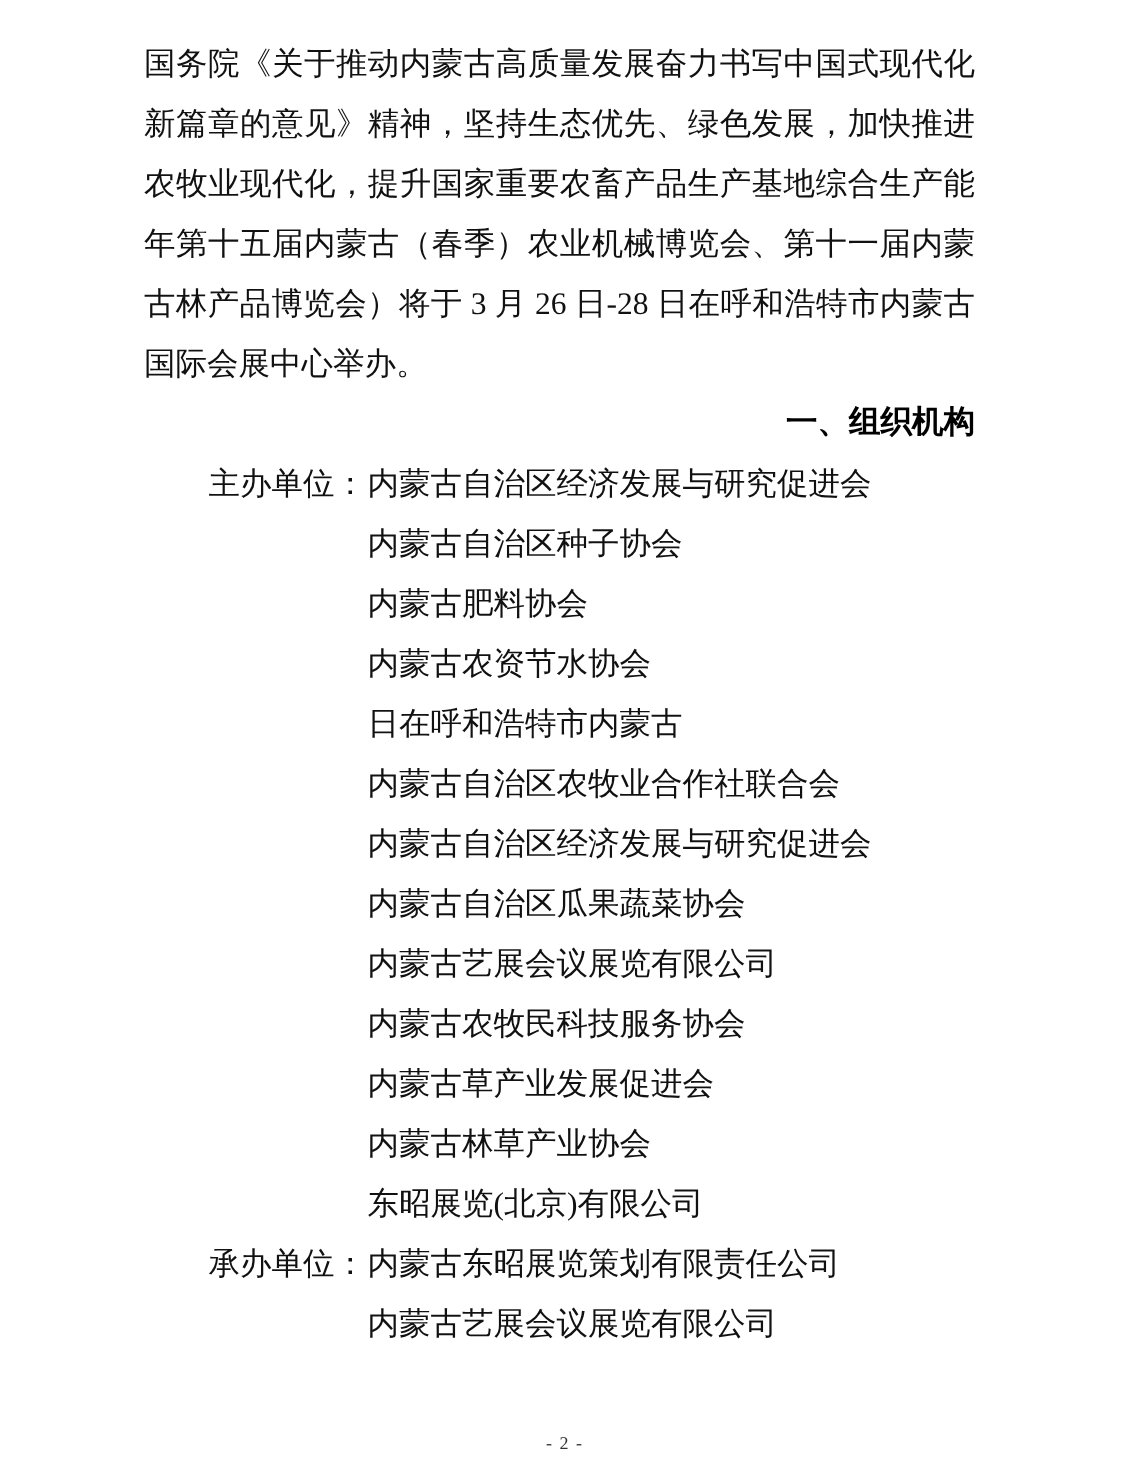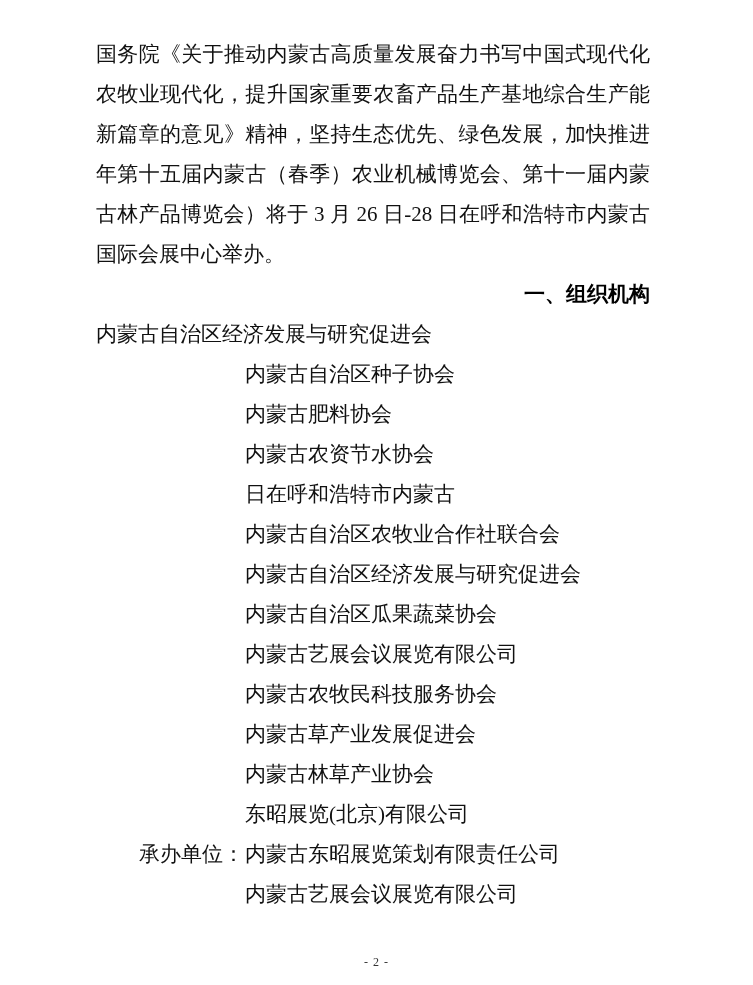--- a/index.html
+++ b/index.html
@@ -8,21 +8,21 @@
     position: relative;
     width: 753px;
     height: 985px;
     background: #ffffff;
     font-family: "Liberation Serif", "DejaVu Serif", serif;
     color: #111111;
     overflow: hidden;
   }
   .content {
     position: absolute;
-    top: 34px;
+    top: 22px;
     left: 96px;
     width: 554px;
   }
   .p-line {
     font-size: 21px;
     line-height: 40px;
     white-space: nowrap;
     text-align: justify;
     text-align-last: justify;
   }
@@ -68,29 +68,30 @@
     letter-spacing: 1px;
   }
 </style>
 </head>
 <body>
 
 <div class="page">
   <div class="content">
 
     <div class="p-line">国务院《关于推动内蒙古高质量发展奋力书写中国式现代化</div>
+    <div class="p-line">新篇章的意见》精神，坚持生态优先、绿色发展，加快推进</div>
     <div class="p-line">农牧业现代化，提升国家重要农畜产品生产基地综合生产能</div>
-    <div class="p-line">新篇章的意见》精神，坚持生态优先、绿色发展，加快推进</div>
     <div class="p-line">年第十五届内蒙古（春季）农业机械博览会、第十一届内蒙</div>
     <div class="p-line">古林产品博览会）将于 3 月 26 日-28 日在呼和浩特市内蒙古</div>
     <div class="p-line p-end">国际会展中心举办。</div>
 
     <div class="heading">一、组织机构</div>
 
     <div class="org-row">
+      <span class="org-label">主办单位：</span>
       <span class="org-value">内蒙古自治区经济发展与研究促进会</span>
     </div>
     <div class="org-row cont">
       <span class="org-value">内蒙古自治区种子协会</span>
     </div>
     <div class="org-row cont">
       <span class="org-value">内蒙古肥料协会</span>
     </div>
     <div class="org-row cont">
       <span class="org-value">内蒙古农资节水协会</span>

